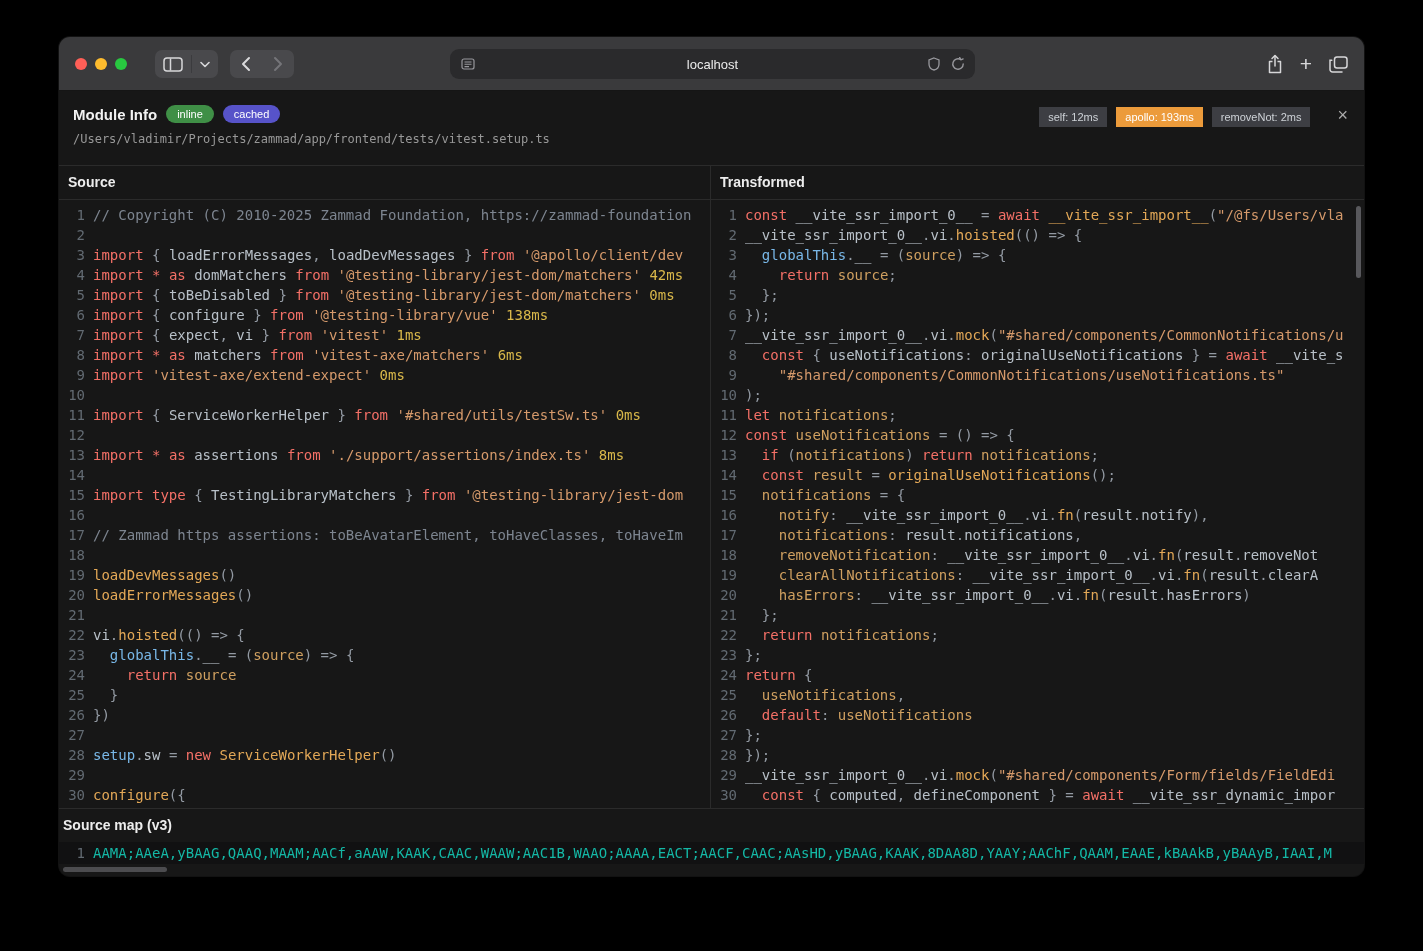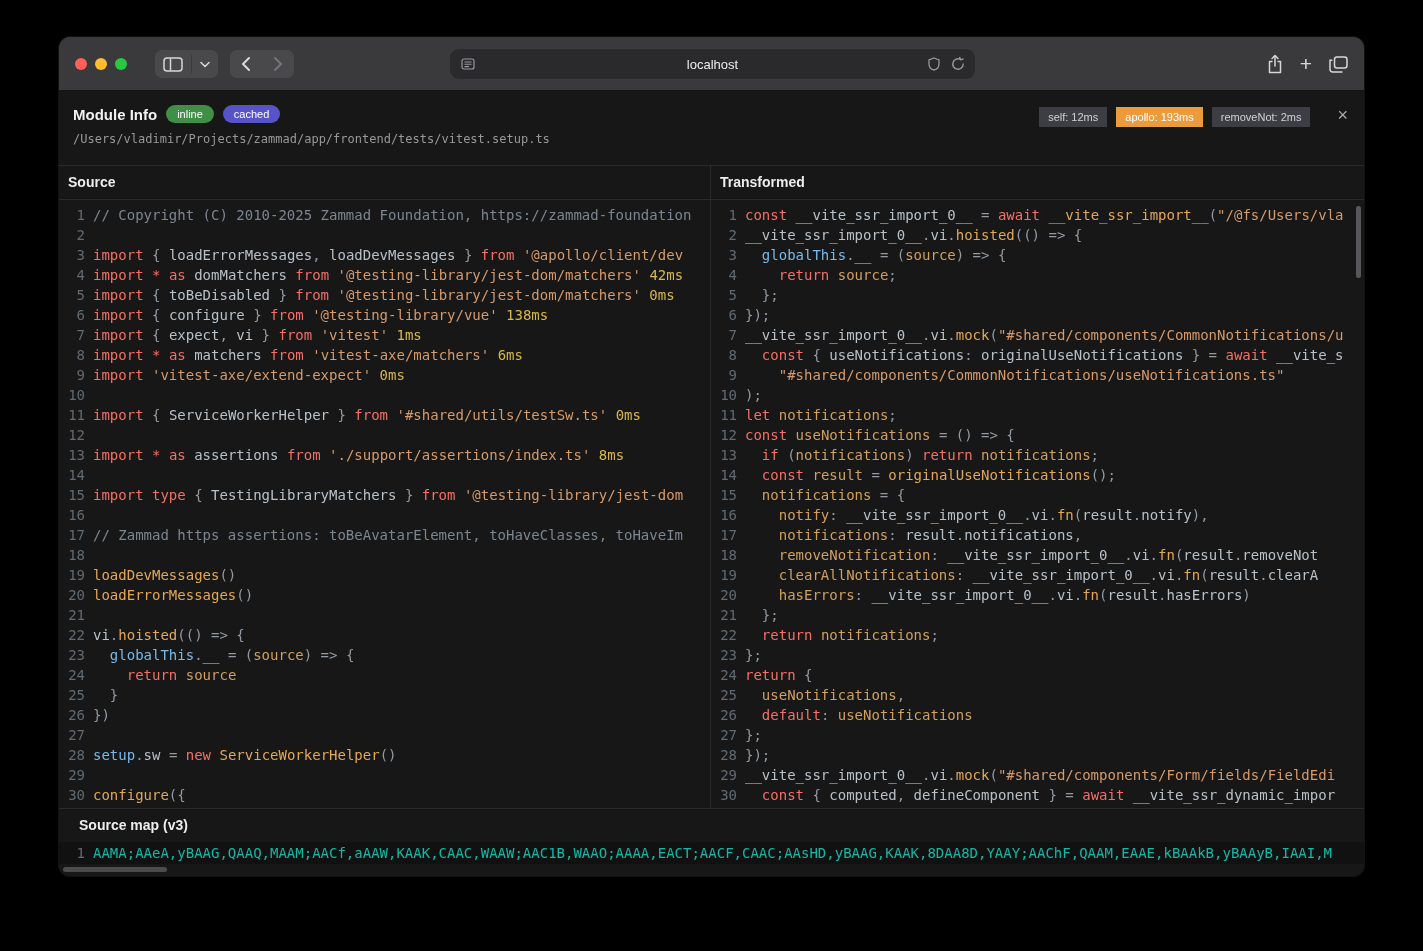--- a/index.html
+++ b/index.html
@@ -63,21 +63,21 @@
   .tk-s { color:#d69a6b; }
   .tk-t { color:#d9b84a; }
   .tk-v { color:#b8c0c8; }
   .tk-n { color:#d0a060; }
   .tk-f { color:#e3a857;margin-top:20px; }
   .tk-b { color:#79b8e8; }
   .tk-p { color:#939aa3; }
   .vscroll { position:absolute; right:3px; top:40px; width:5px; height:72px; border-radius:3px; background:#58585c; }
   
   .srcmap { border-top:1px solid #2b2b2b; flex:1; position:relative; overflow:hidden; }
-  .srcmap-header { height:33px; line-height:33px; padding-left:20px; font-weight:bold; font-size:14px; color:#ededed; }
+  .srcmap-header { height:33px; line-height:33px; padding-left:4px; font-weight:bold; font-size:14px; color:#ededed; }
   .srcmap-row { height:22px; background:#111112; display:flex; font-family:"DejaVu Sans Mono", monospace; font-size:14px; line-height:22px; white-space:pre; overflow:hidden; }
   .srcmap-row .maptxt { flex:1; overflow:hidden; color:#14b8a6; }
   .hscroll { position:absolute; left:4px; bottom:4px; width:104px; height:5px; border-radius:3px; background:#4c4c4f; }
   svg { display:block; }
 </style>
 </head>
 <body>
 
 <div class="window">
 

